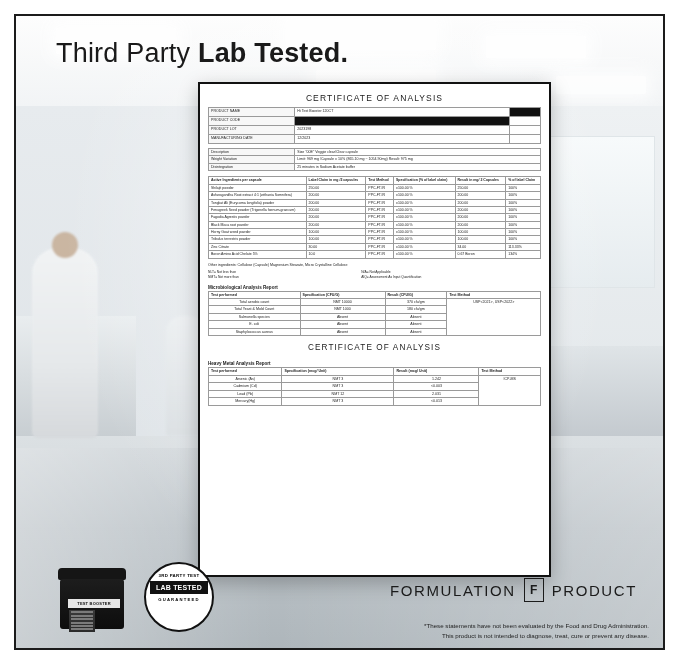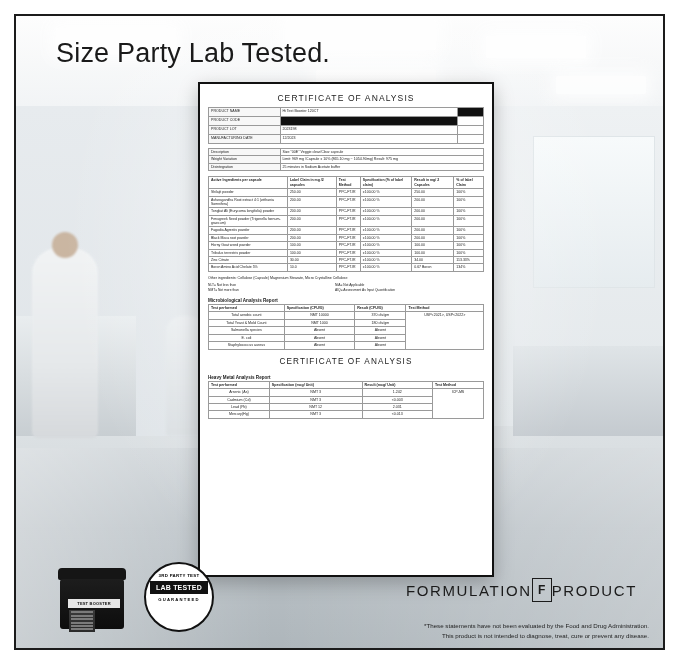--- a/index.html
+++ b/index.html
@@ -84,25 +84,25 @@
     background:radial-gradient(ellipse at 50% 35%, rgba(255,255,255,.55), rgba(255,255,255,0) 60%);
   }
 
   
   .headline{
     position:absolute;left:40px;top:22px;
     font-size:27px;color:#1a1a1a;letter-spacing:.2px;
     white-space:nowrap;
   }
   .headline .thin{font-weight:400;}
-  .headline .bold{font-weight:400;text-align:center;}
+  .headline .bold{font-weight:700;text-align:center;}
 
   
   .sheet{
-    position:absolute;left:182px;top:66px;width:296px;height:495px;
+    position:absolute;left:182px;top:66px;width:353px;height:495px;
     background:#ffffff;
     border:2px solid #111;
     box-shadow:0 6px 18px rgba(0,0,0,.25);
     padding:6px 8px 8px 8px;
     box-sizing:border-box;
     font-family:"Liberation Sans", sans-serif;
     color:#1a1a1a;
   }
   .coa-title{
     text-align:center;font-size:8.5px;letter-spacing:1.1px;
@@ -176,21 +176,21 @@
   }
   .seal .top{font-size:4.4px;font-weight:700;margin-top:9px;letter-spacing:.3px;}
   .seal .mid{
     margin:3px 4px;background:#111;color:#fff;font-size:7px;font-weight:700;
     padding:3px 0;letter-spacing:.2px;
   }
   .seal .bot{font-size:4.2px;font-weight:700;letter-spacing:1.2px;margin-top:3px;}
 
   .brand{
     position:absolute;right:26px;bottom:46px;
-    display:flex;align-items:center;
+    display:flex;align-items:center;gap:8px;
     font-size:15px;letter-spacing:1.6px;color:#1b1b1b;
   }
   .brand .mark{
     width:18px;height:22px;border:1.6px solid #1b1b1b;
     display:flex;align-items:center;justify-content:center;
     font-size:12px;font-weight:700;letter-spacing:0;
   }
   .disclaimer{
     position:absolute;right:14px;bottom:8px;
     text-align:right;font-size:6.2px;line-height:1.5;color:#1d1d1d;
@@ -216,21 +216,21 @@
       <div class="bench"></div>
       <div class="benchR"></div>
       <div class="person"></div>
       <div class="person2"></div>
       <div class="floor"></div>
       <div class="floorsheen"></div>
       <div class="blurglow"></div>
     </div>
 
     <div class="headline">
-      <span class="thin">Size Party </span><span class="bold">Lab Tested.</span>
+      <span class="thin">Third Party </span><span class="bold">Lab Tested.</span>
     </div>
 
     <div class="sheet">
 
       <div class="coa-title">CERTIFICATE OF ANALYSIS</div>
 
       <table class="hdrtbl">
         <tbody>
             <tr>
           <td class="lbl">PRODUCT NAME</td>

